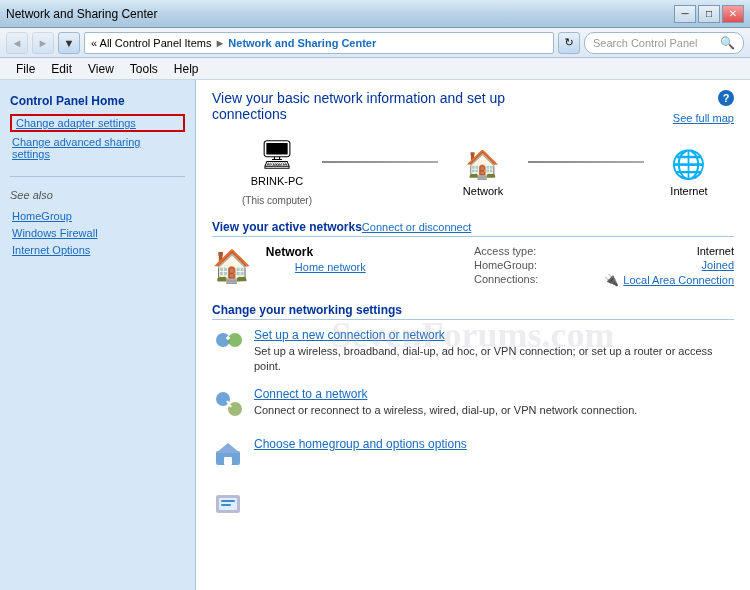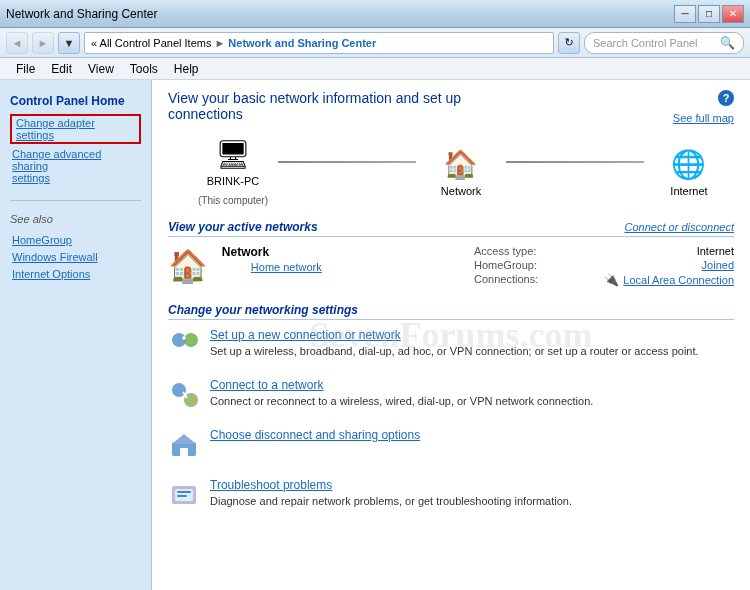--- a/index.html
+++ b/index.html
@@ -94,21 +94,21 @@
     }
 
     
     .main-layout {
       display: flex;
       height: calc(590px - 28px - 30px - 22px);
     }
 
     
     .sidebar {
-      width: 152px;
+      width: 196px;
       background: #d6e8f7;
       border-right: 1px solid #a8c4dc;
       padding: 10px 0;
       display: flex;
       flex-direction: column;
     }
     .sidebar-section { padding: 4px 10px; }
     .sidebar-title {
       font-size: 12px; font-weight: 600; color: #003399;
       margin-bottom: 6px;
@@ -214,26 +214,25 @@
       font-size: 11px;
       color: #1a6abf;
       text-decoration: underline;
       cursor: pointer;
       margin-left: auto;
     }
 
     
     .section-header-row {
       display: flex;
-      justify-content: space-between;
+      justify-content: flex-start;
       align-items: center;
       border-bottom: 1px solid #aac8e0;
       margin-bottom: 8px;
       padding-bottom: 2px;
-      font-style: italic;
     }
     .section-header-text {
       font-size: 12px;
       color: #003399;
       font-weight: 600;
     }
     .section-header-link {
       font-size: 11px;
       color: #1a6abf;
       text-decoration: underline;
@@ -476,34 +475,30 @@
 
       <div class="settings-item">
         <div class="settings-icon">
           <svg width="30" height="30" viewBox="0 0 30 30">
             <rect x="3" y="12" width="24" height="14" rx="2" fill="#4a8fcc" opacity="0.8"></rect>
             <polygon points="15,4 3,14 27,14" fill="#88aadd"></polygon>
             <rect x="11" y="18" width="8" height="8" fill="#fff" rx="1"></rect>
           </svg>
         </div>
         <div class="settings-text">
-          <div class="settings-link">Choose disconnect and sharing options</div>
+          <div class="settings-link">Choose homegroup and options options</div>
         </div>
       </div>
 
       <div class="settings-item">
         <div class="settings-icon">
           <svg width="30" height="30" viewBox="0 0 30 30">
             <rect x="3" y="6" width="24" height="18" rx="2" fill="#aaaacc" opacity="0.8"></rect>
             <rect x="6" y="9" width="18" height="12" fill="#ddeeff" rx="1"></rect>
             <rect x="8" y="11" width="14" height="2" fill="#4488cc" rx="1"></rect>
             <rect x="8" y="15" width="10" height="2" fill="#4488cc" rx="1"></rect>
           </svg>
         </div>
-        <div class="settings-text">
-          <div class="settings-link">Troubleshoot problems</div>
-          <div class="settings-desc">Diagnose and repair network problems, or get troubleshooting information.</div>
-        </div>
       </div>
     </div>
 
   </div>
 </div>
 
 </body></html>

